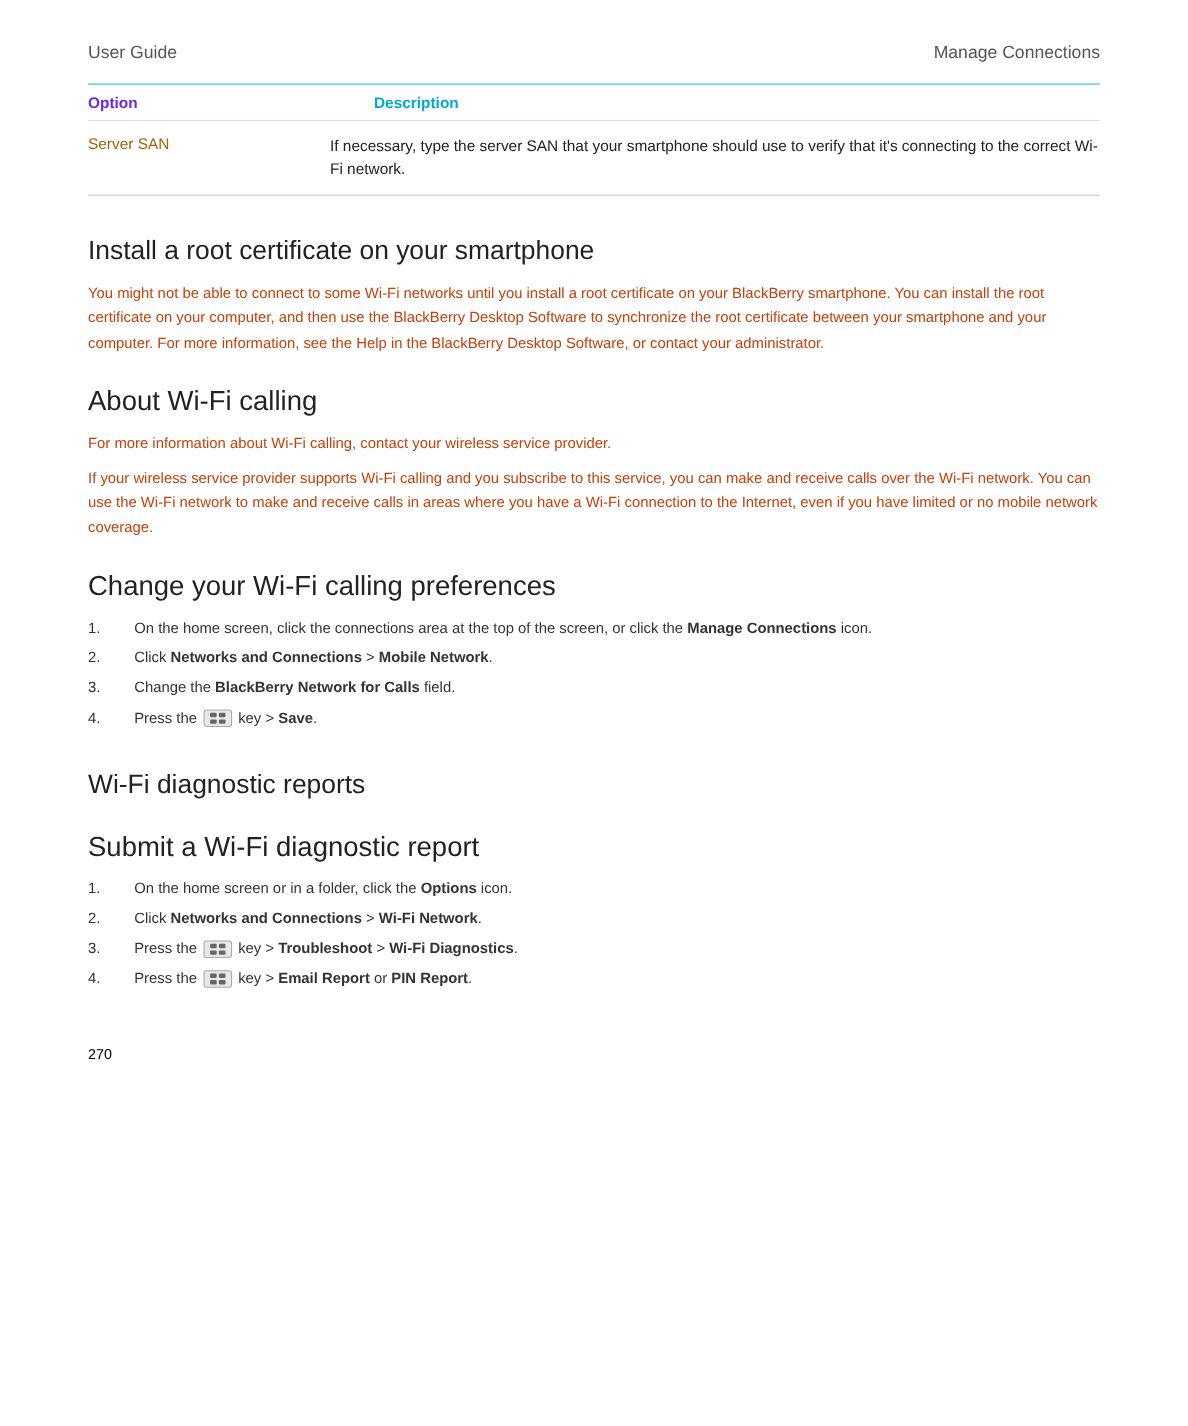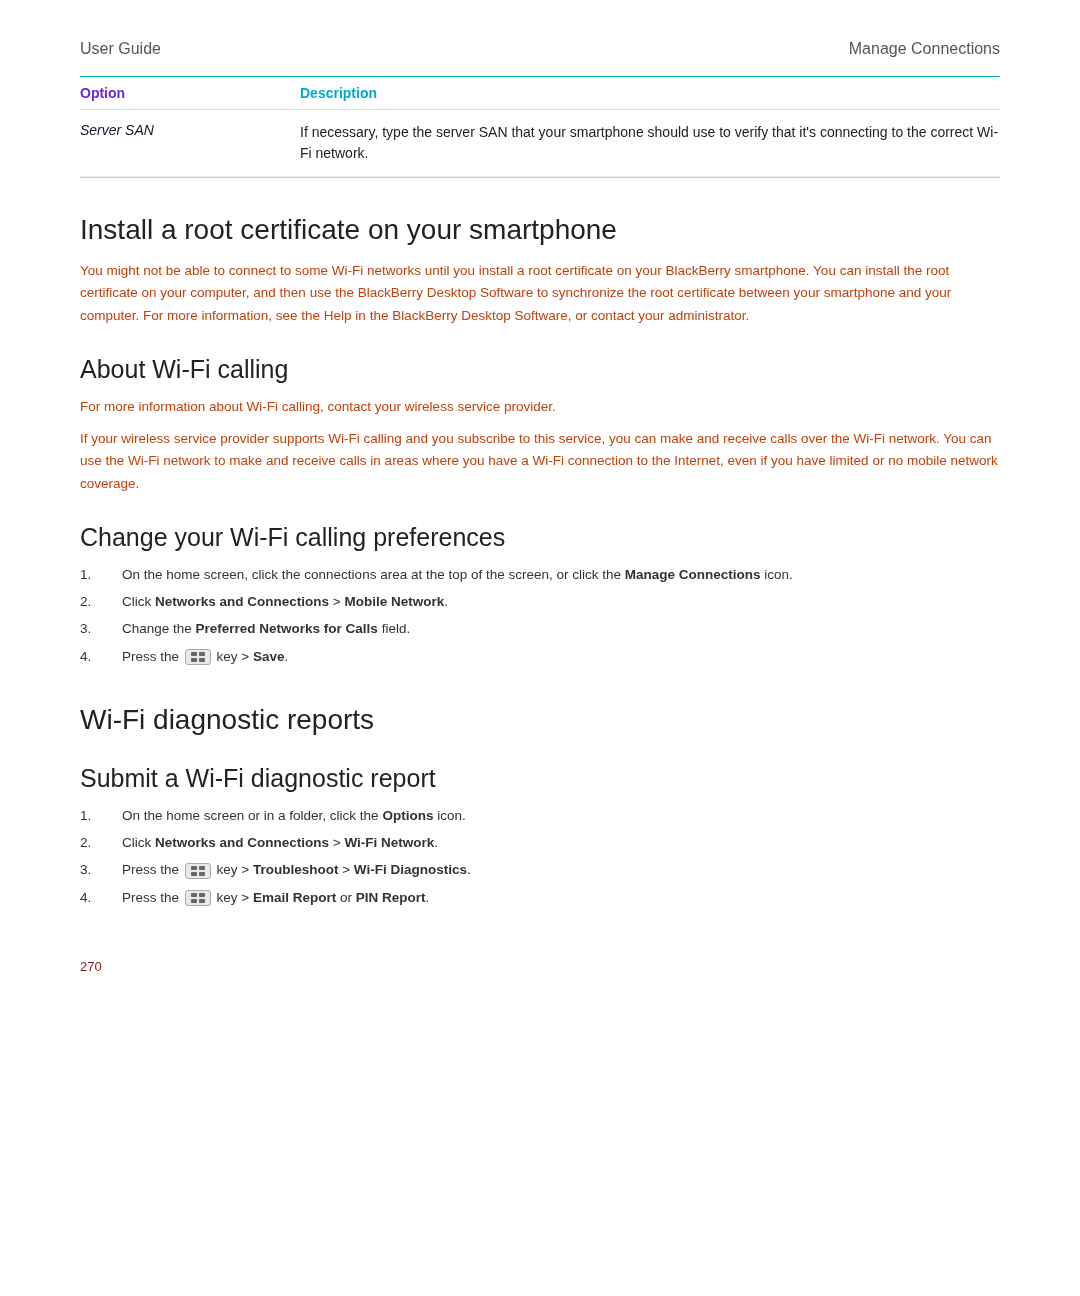--- a/index.html
+++ b/index.html
@@ -49,46 +49,46 @@
       width: 220px;
       font-weight: bold;
       color: #6d28d9;
       font-size: 14px;
     }
 
     .table-col-description {
       font-weight: bold;
       color: #00aacc;
       font-size: 14px;
+      margin-left: 40px;
     }
 
     .table-data-row {
       display: flex;
       padding: 12px 0;
       border-bottom: 1px solid #eeeeee;
       align-items: flex-start;
     }
 
     .table-data-option {
       width: 220px;
       font-size: 14px;
-      color: #0f172a;
+      color: #a16207;
       padding-right: 20px;
-      font-style: italic;
     }
 
     .table-data-desc {
       flex: 1;
       font-size: 14px;
       color: #222;
       line-height: 1.5;
     }
 
     h2.section-heading {
-      font-size: 28px;
+      font-size: 24px;
       font-weight: normal;
       color: #222;
       margin-top: 36px;
       margin-bottom: 14px;
     }
 
     h3.sub-heading {
       font-size: 25px;
       font-weight: normal;
       color: #222;
@@ -147,21 +147,21 @@
     }
 
     .key-icon svg {
       width: 16px;
       height: 12px;
     }
 
     .footer-page {
       margin-top: 50px;
       font-size: 13px;
-      color: #7f1d1d;
+      color: #000000;
     }
   </style>
 </head>
 <body>
 
 <div class="header">
   <span>User Guide</span>
   <span>Manage Connections</span>
 </div>
 
@@ -197,21 +197,21 @@
       <li>
         <span class="step-num">1.</span>
         <span class="step-content">On the home screen, click the connections area at the top of the screen, or click the <span class="bold">Manage Connections</span> icon.</span>
       </li>
       <li>
         <span class="step-num">2.</span>
         <span class="step-content">Click <span class="bold">Networks and Connections</span> &gt; <span class="bold">Mobile Network</span>.</span>
       </li>
       <li>
         <span class="step-num">3.</span>
-        <span class="step-content">Change the <span class="bold">Preferred Networks for Calls</span> field.</span>
+        <span class="step-content">Change the <span class="bold">BlackBerry Network for Calls</span> field.</span>
       </li>
       <li>
         <span class="step-num">4.</span>
         <span class="step-content">Press the <span class="key-icon">
               <svg viewBox="0 0 16 12" xmlns="http://www.w3.org/2000/svg">
                 <rect x="1" y="1" width="6" height="4" rx="1" fill="#666"></rect>
                 <rect x="9" y="1" width="6" height="4" rx="1" fill="#666"></rect>
                 <rect x="1" y="7" width="6" height="4" rx="1" fill="#666"></rect>
                 <rect x="9" y="7" width="6" height="4" rx="1" fill="#666"></rect>
               </svg>

